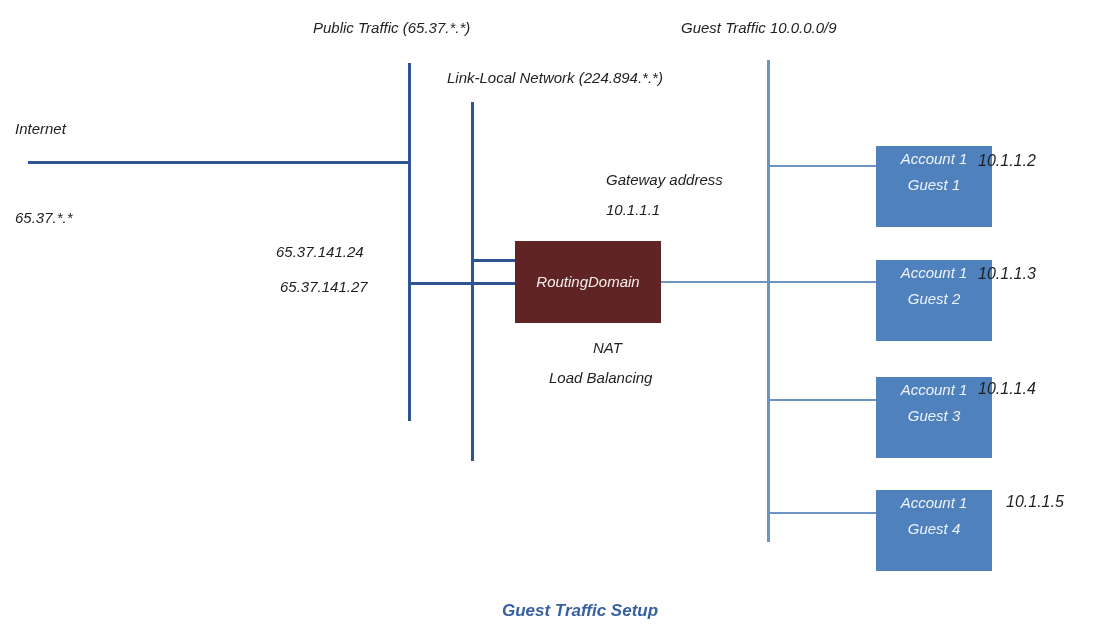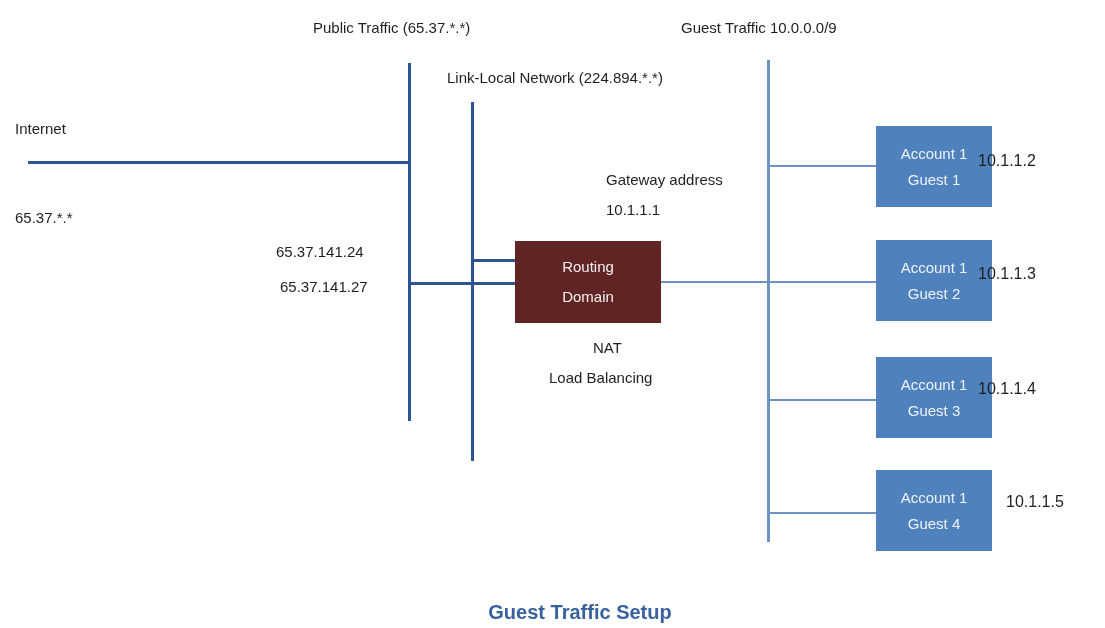--- a/index.html
+++ b/index.html
@@ -1,40 +1,40 @@
 <!DOCTYPE html>
 <html><head>
 <meta charset="utf-8">
 <style>
   html,body { margin:0; padding:0; background:#ffffff; }
   #canvas {
     position:relative; width:1105px; height:628px;
     font-family:"Liberation Sans", sans-serif;
-    color:#1f1f1f; overflow:hidden; background:#ffffff;
+    color:#1f1f1f; overflow:hidden; background:#ffffff;font-style:italic;
   }
   .lbl { position:absolute; font-size:15px; white-space:nowrap; color:#1f1f1f; }
   .vline, .hline { position:absolute; }
   .dark  { background:#2d5493; }
   .light { background:#6d92c4; }
   .guest-box {
     position:absolute; left:876px; width:116px; height:81px;
     background:#4f81bd; color:#eef3fb;
-    display:flex; flex-direction:column; align-items:center; justify-content:center;
-    font-size:15px; line-height:26px; text-align:center;
+    display:flex; flex-direction:column; align-items:center; justify-content:flex-start;
+    font-size:15px; line-height:26px; text-align:center;margin-top:20px;
   }
   .routing-box {
     position:absolute; left:515px; top:241px; width:146px; height:82px;
     background:#5f2423; color:#f5efee;
-    display:flex; flex-direction:column; align-items:center; justify-content:center;
+    display:flex; flex-direction:row; align-items:center; justify-content:center;
     font-size:15px; line-height:30px; text-align:center;
   }
   .ip { position:absolute; left:978px; font-size:16px; white-space:nowrap; }
   .caption {
     position:absolute; left:430px; top:601px; width:300px;
-    text-align:center; font-size:20px; font-weight:bold; color:#38629e;
+    text-align:center; font-size:17px; font-weight:bold; color:#38629e;
   }
 </style>
 </head>
 <body>
 
 <div id="canvas">
 
   <div class="lbl" style="left:313px; top:19px;">Public Traffic (65.37.*.*)</div>
   <div class="lbl" style="left:681px; top:19px;">Guest Traffic 10.0.0.0/9</div>
   <div class="lbl" style="left:447px; top:69px;">Link-Local Network (224.894.*.*)</div>

